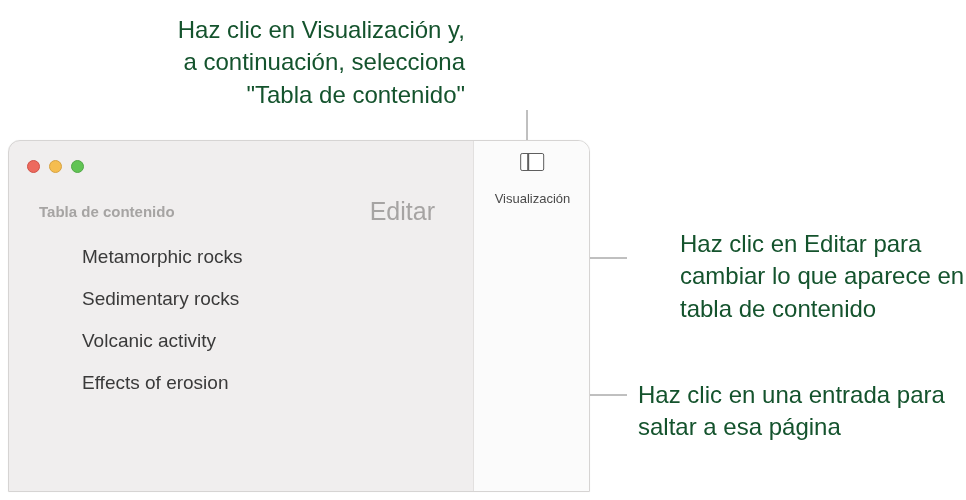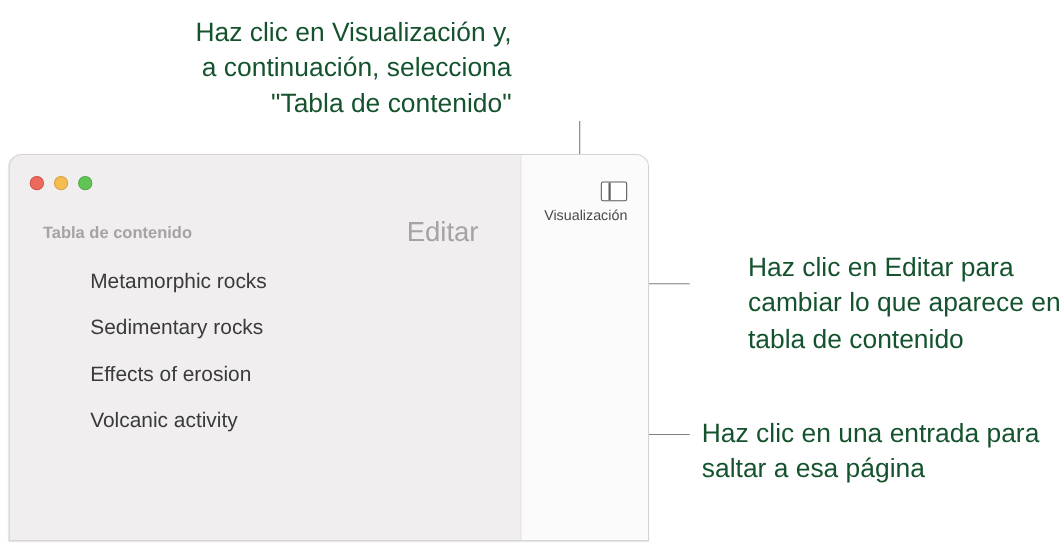--- a/index.html
+++ b/index.html
@@ -78,27 +78,27 @@
       position: absolute;
       left: 464px;
       top: 0;
       width: 118px;
       height: 100%;
       border-left: 1px solid #e2e0df;
       background: #fbfbfb;
     }
     .toolbar-button {
       position: absolute;
-      top: 24px;
+      top: 12px;
       left: 50%;
       transform: translateX(-50%);
       display: flex;
       flex-direction: column;
-      align-items: flex-end;
-      gap: 5px;
+      align-items: center;
+      gap: 20px;
       cursor: pointer;
     }
     .toolbar-icon {
       width: 24px;
       height: 18px;
       border: 1.5px solid #5e5e5e;
       border-radius: 2px;
       position: relative;
       background: #fff;
     }
@@ -174,22 +174,22 @@
   </div>
 
   <div class="sidebar-panel">
     <div class="toc-header">
       <span class="toc-title">Tabla de contenido</span>
       <span class="toc-edit">Editar</span>
     </div>
     <div class="toc-list">
       <div class="toc-item">Metamorphic rocks</div>
       <div class="toc-item">Sedimentary rocks</div>
+      <div class="toc-item">Volcanic activity</div>
       <div class="toc-item">Effects of erosion</div>
-      <div class="toc-item">Volcanic activity</div>
     </div>
   </div>
 
   <div class="right-panel">
     <div class="toolbar-button">
       <div class="toolbar-icon"></div>
       <div class="toolbar-label">Visualización</div>
     </div>
   </div>
 </div>

